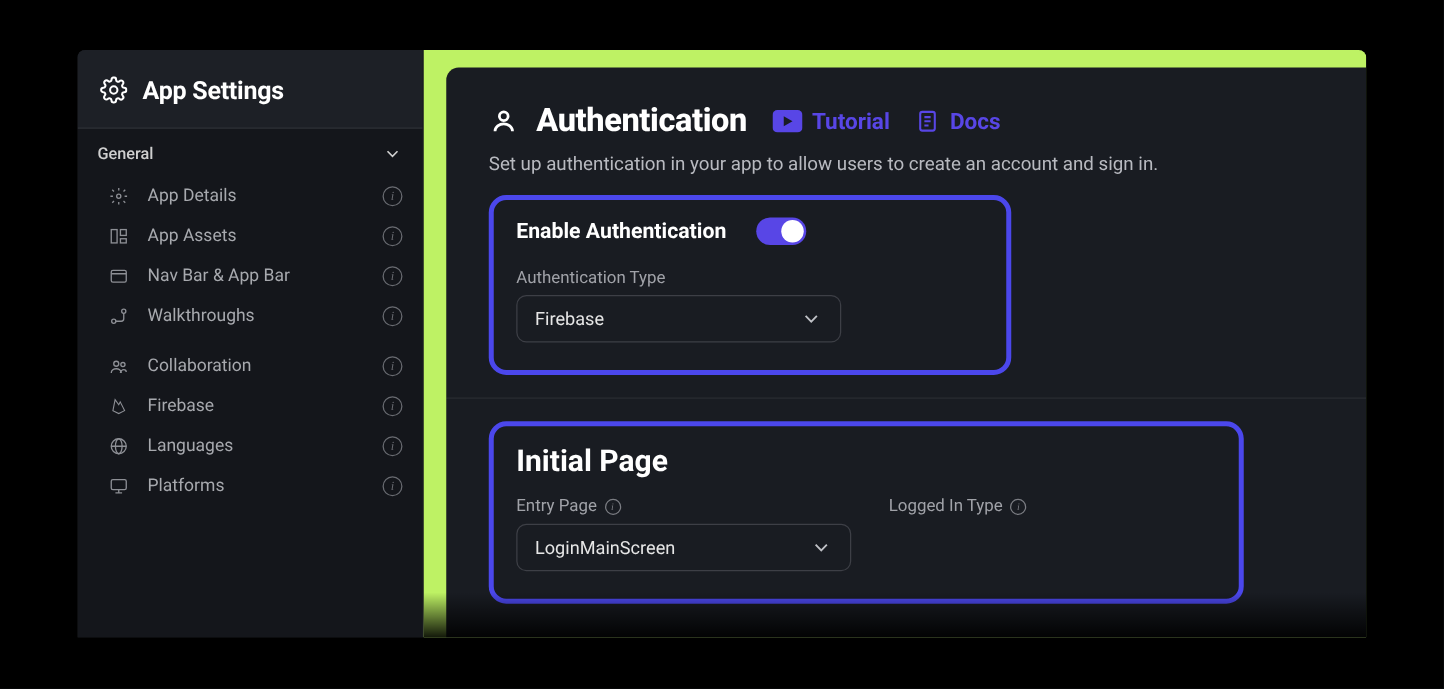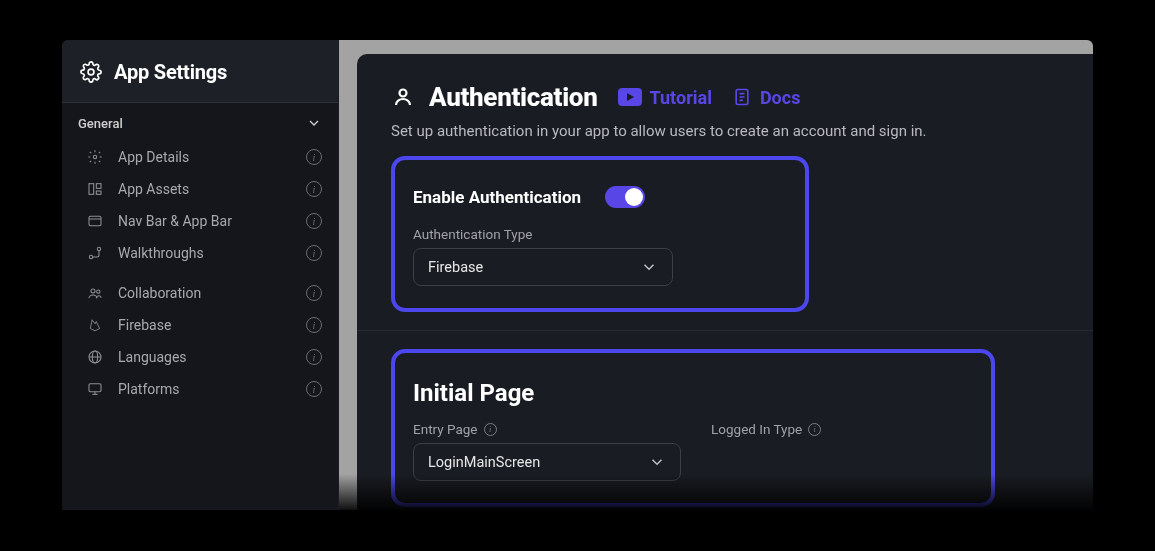--- a/index.html
+++ b/index.html
@@ -79,21 +79,21 @@
     border: 1.4px solid #6a6c72;
     border-radius: 50%;
     display: flex; align-items: center; justify-content: center;
     font-size: 10px; color: #6a6c72;
     font-style: italic;
     font-family: Georgia, serif;
   }
   
   .main {
     flex: 1;
-    background: #a3a3a3;
+    background: #bef264;
     padding: 14px 0 0 0;
     position: relative;
     overflow: hidden;
   }
   .panel {
     margin: 0 0 0 18px;
     background: #191c22;
     border-radius: 10px 0 0 0;
     padding: 28px 34px 40px 34px;
     min-height: 100%;
@@ -123,21 +123,21 @@
     cursor: pointer;
   }
   .subtitle {
     color: #b8bac0;
     font-size: 15px;
     margin-bottom: 16px;
   }
   .highlight-box {
     border: 4px solid #4b47ec;
     border-radius: 14px;
-    padding: 26px 18px 22px 18px;
+    padding: 14px 18px 22px 18px;
     width: 418px;
     background: #191c22;
   }
   .highlight-box.wide { width: 604px; }
   .row-between {
     display: flex;
     align-items: center;
     gap: 24px;
   }
   .box-title {

